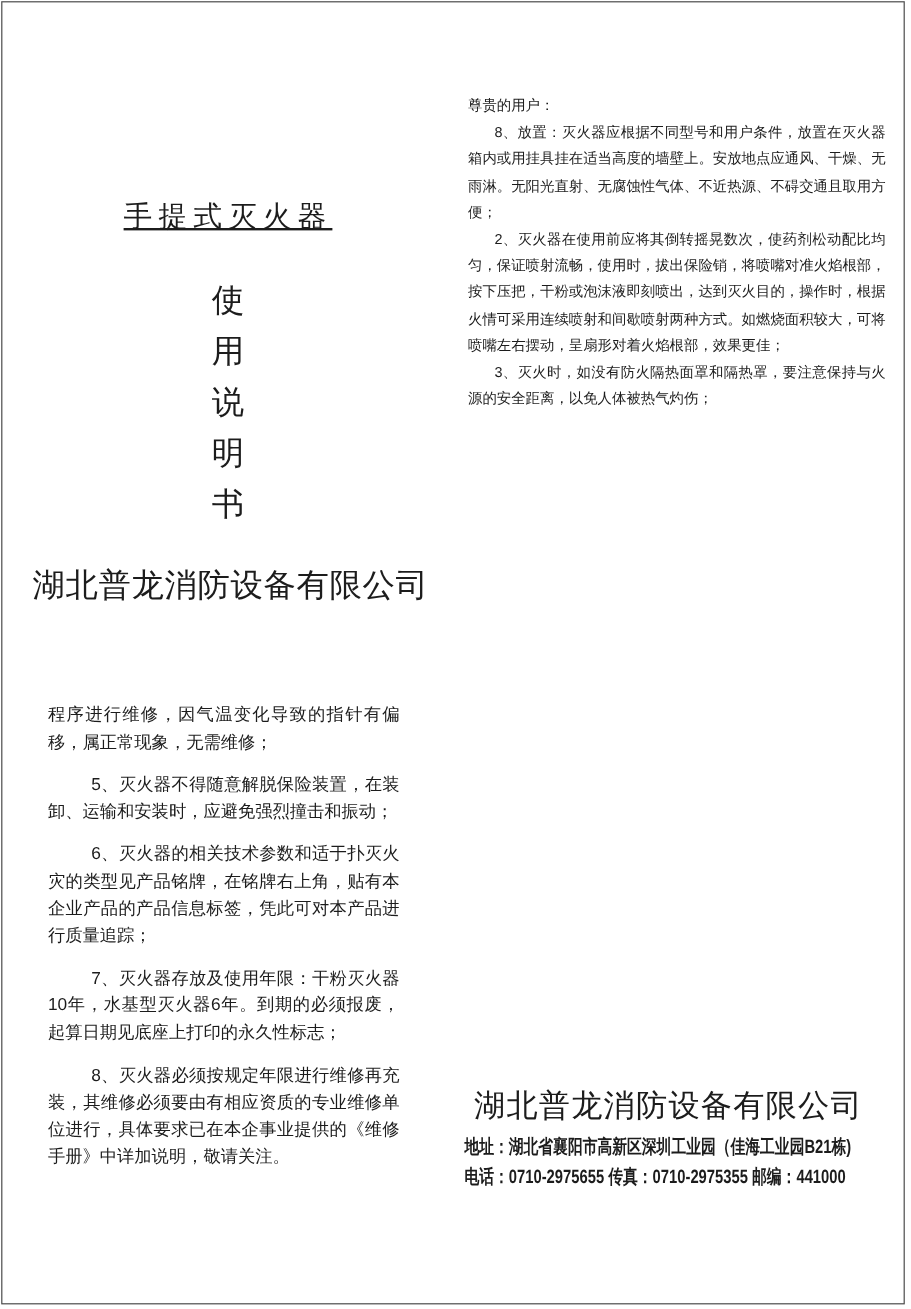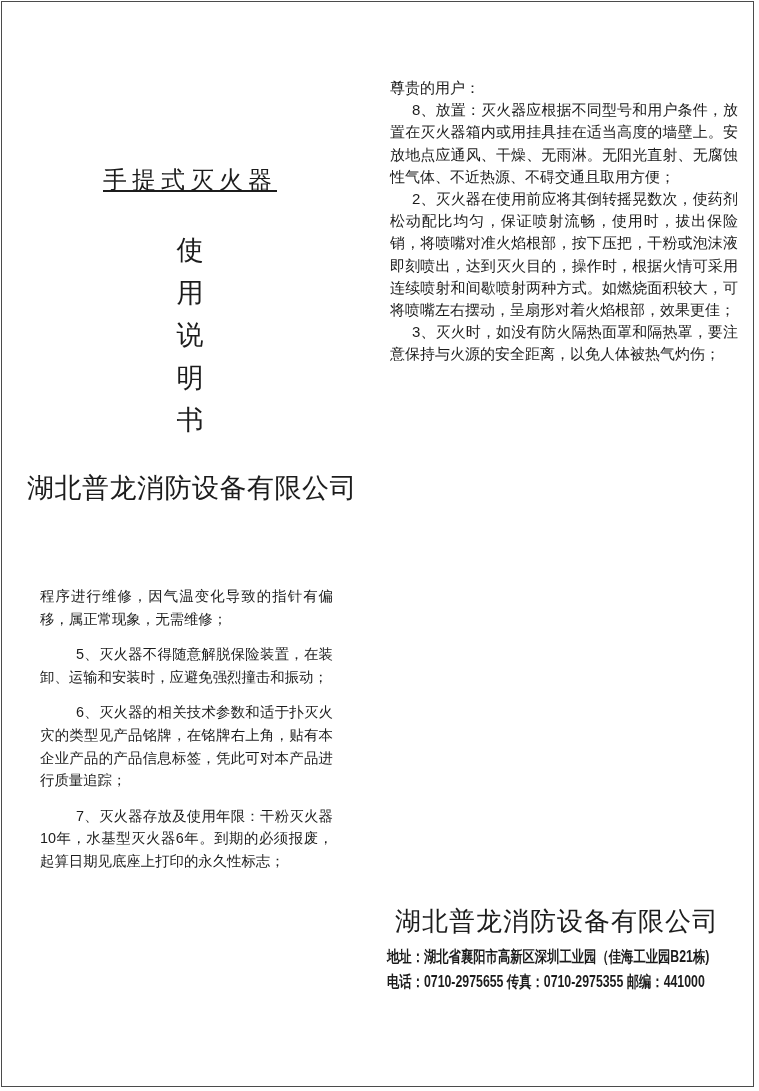--- a/index.html
+++ b/index.html
@@ -59,21 +59,21 @@
     font-size: 27px;
     letter-spacing: 0.5px;
     white-space: nowrap;
   }
   
   .intro {
     position: absolute;
     left: 390px;
     top: 77px;
     width: 348px;
-    font-size: 15px;
+    font-size: 12px;
     line-height: 22.2px;
     text-align: justify;
   }
   .intro p { margin: 0; }
   .intro p.indent { text-indent: 22px; }
   
   .cont {
     position: absolute;
     left: 27px;
     top: 572px;
@@ -130,19 +130,20 @@
   <p class="indent">8、放置：灭火器应根据不同型号和用户条件，放置在灭火器箱内或用挂具挂在适当高度的墙壁上。安放地点应通风、干燥、无雨淋。无阳光直射、无腐蚀性气体、不近热源、不碍交通且取用方便；</p>
   <p class="indent">2、灭火器在使用前应将其倒转摇晃数次，使药剂松动配比均匀，保证喷射流畅，使用时，拔出保险销，将喷嘴对准火焰根部，按下压把，干粉或泡沫液即刻喷出，达到灭火目的，操作时，根据火情可采用连续喷射和间歇喷射两种方式。如燃烧面积较大，可将喷嘴左右摆动，呈扇形对着火焰根部，效果更佳；</p>
   <p class="indent">3、灭火时，如没有防火隔热面罩和隔热罩，要注意保持与火源的安全距离，以免人体被热气灼伤；</p>
 </div>
 
 <div class="cont">
   <p>程序进行维修，因气温变化导致的指针有偏移，属正常现象，无需维修；</p>
   <p class="indent">5、灭火器不得随意解脱保险装置，在装卸、运输和安装时，应避免强烈撞击和振动；</p>
   <p class="indent">6、灭火器的相关技术参数和适于扑灭火灾的类型见产品铭牌，在铭牌右上角，贴有本企业产品的产品信息标签，凭此可对本产品进行质量追踪；</p>
   <p class="indent">7、灭火器存放及使用年限：干粉灭火器10年，水基型灭火器6年。到期的必须报废，起算日期见底座上打印的永久性标志；</p>
+  <p class="indent">8、灭火器必须按规定年限进行维修再充装，其维修必须要由有相应资质的专业维修单位进行，具体要求已在本企事业提供的《维修手册》中详加说明，敬请关注。</p>
 </div>
 
 <div class="footer">
   <div class="footer-company">湖北普龙消防设备有限公司</div>
   <div class="footer-line">地址：湖北省襄阳市高新区深圳工业园（佳海工业园B21栋)</div>
   <div class="footer-line">电话：0710-2975655 传真：0710-2975355 邮编：441000</div>
 </div>
 
 </body></html>

